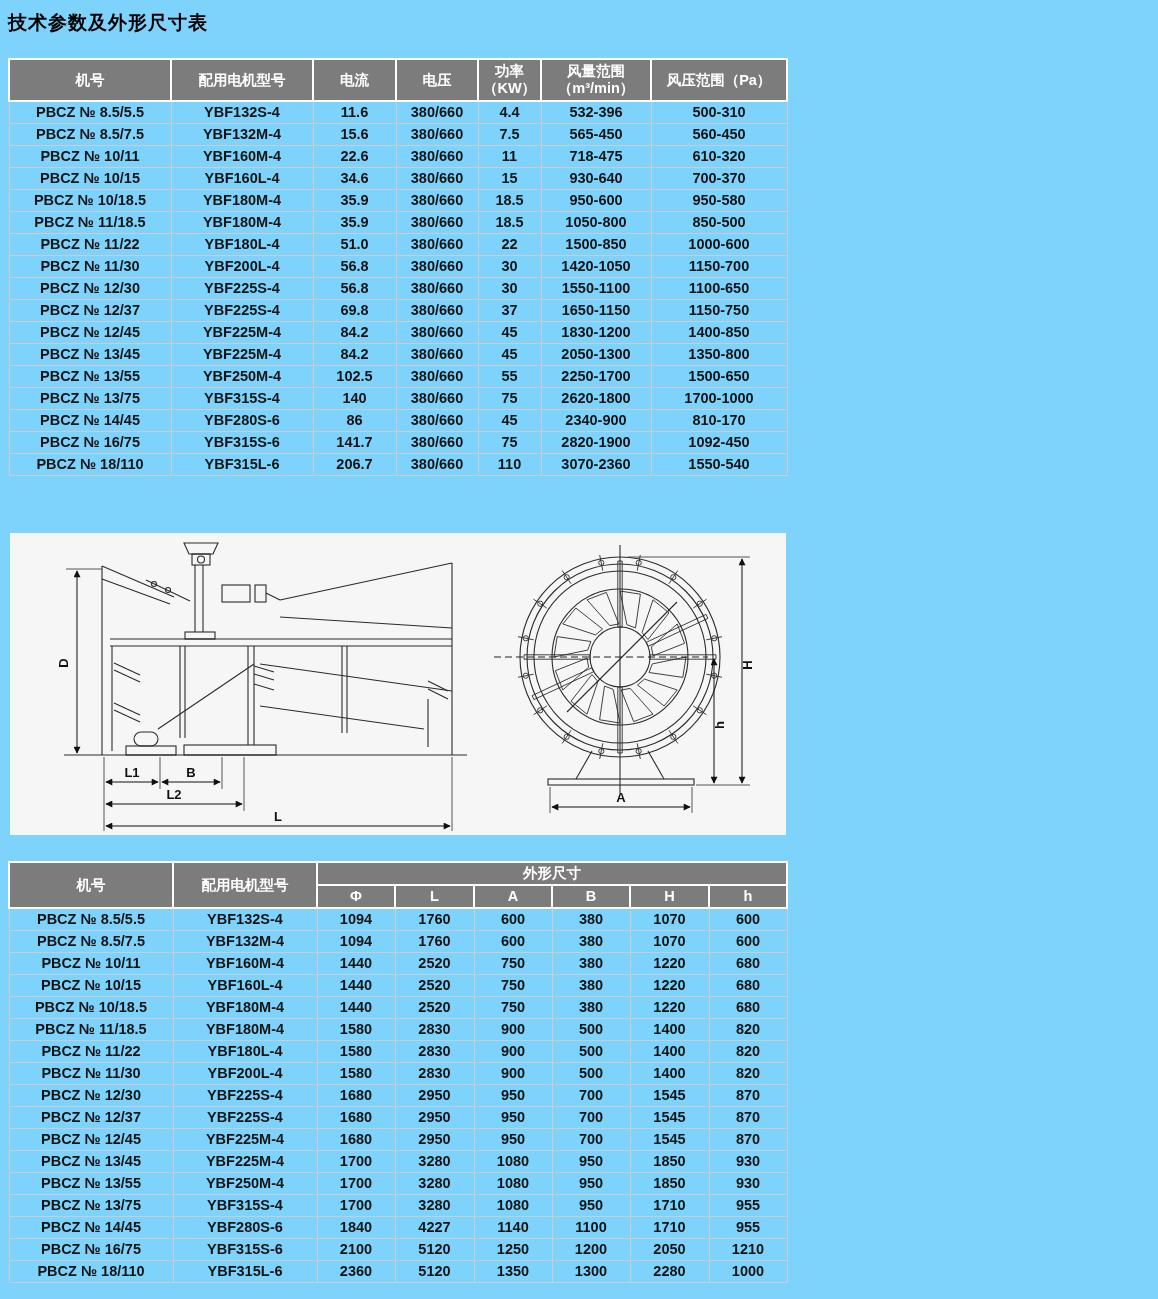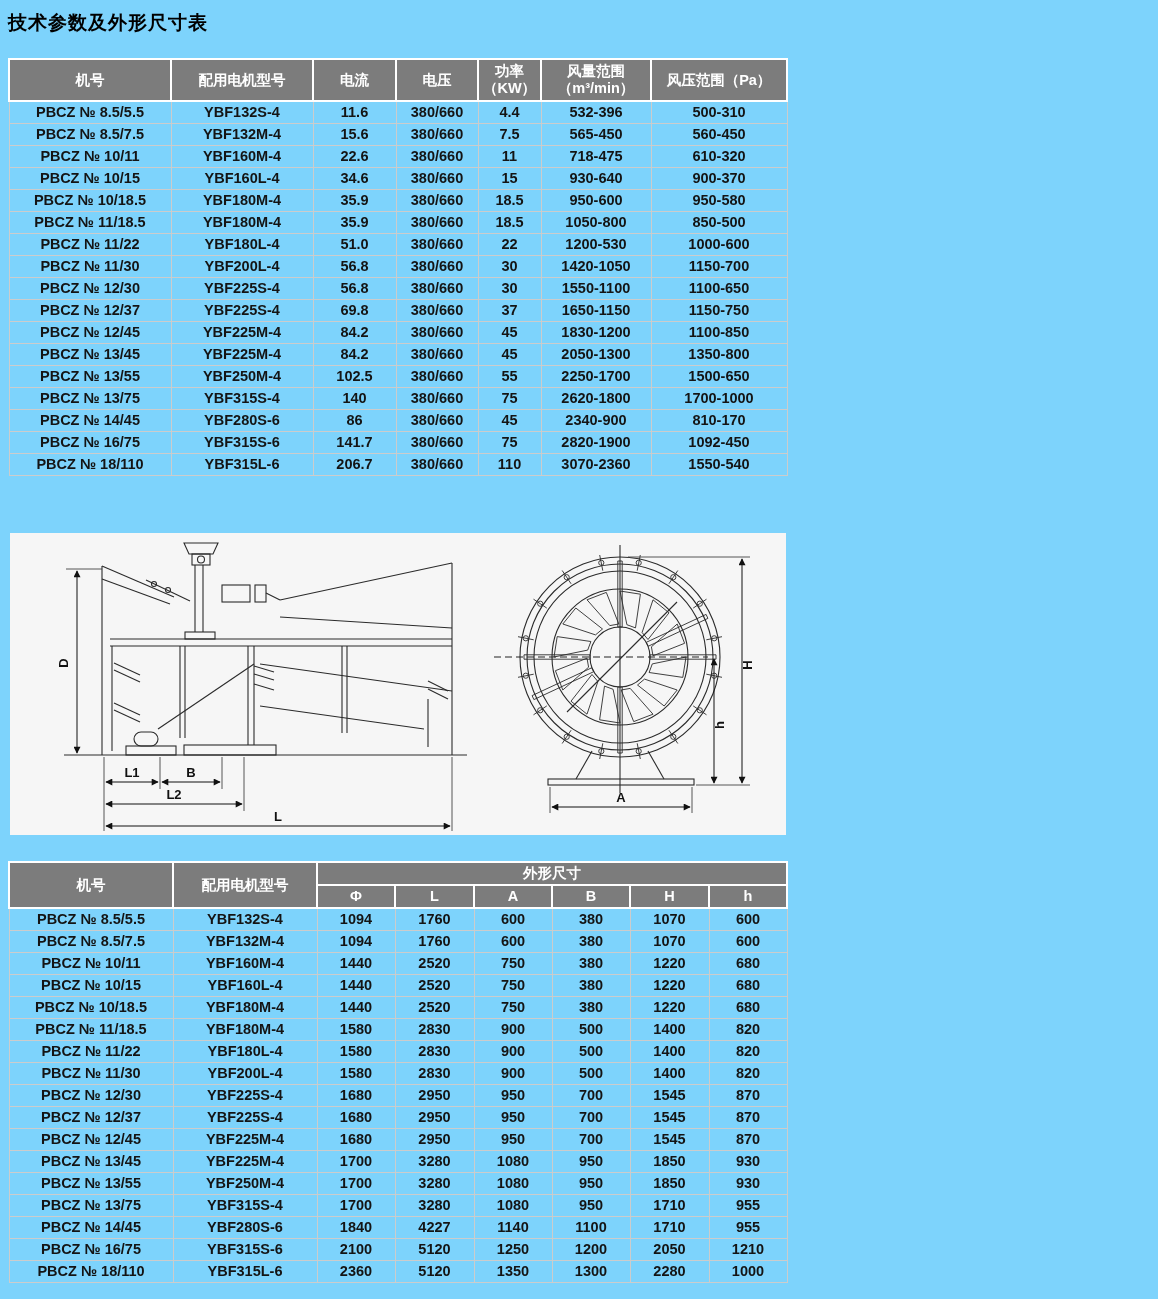--- a/index.html
+++ b/index.html
@@ -90,21 +90,21 @@
           <td>718-475</td>
           <td>610-320</td>
         </tr>
         <tr>
           <td>PBCZ № 10/15</td>
           <td>YBF160L-4</td>
           <td>34.6</td>
           <td>380/660</td>
           <td>15</td>
           <td>930-640</td>
-          <td>900-370</td>
+          <td>700-370</td>
         </tr>
         <tr>
           <td>PBCZ № 10/18.5</td>
           <td>YBF180M-4</td>
           <td>35.9</td>
           <td>380/660</td>
           <td>18.5</td>
           <td>950-600</td>
           <td>950-580</td>
         </tr>
@@ -116,21 +116,21 @@
           <td>18.5</td>
           <td>1050-800</td>
           <td>850-500</td>
         </tr>
         <tr>
           <td>PBCZ № 11/22</td>
           <td>YBF180L-4</td>
           <td>51.0</td>
           <td>380/660</td>
           <td>22</td>
-          <td>1200-530</td>
+          <td>1500-850</td>
           <td>1000-600</td>
         </tr>
         <tr>
           <td>PBCZ № 11/30</td>
           <td>YBF200L-4</td>
           <td>56.8</td>
           <td>380/660</td>
           <td>30</td>
           <td>1420-1050</td>
           <td>1150-700</td>
@@ -153,21 +153,21 @@
           <td>1650-1150</td>
           <td>1150-750</td>
         </tr>
         <tr>
           <td>PBCZ № 12/45</td>
           <td>YBF225M-4</td>
           <td>84.2</td>
           <td>380/660</td>
           <td>45</td>
           <td>1830-1200</td>
-          <td>1100-850</td>
+          <td>1400-850</td>
         </tr>
         <tr>
           <td>PBCZ № 13/45</td>
           <td>YBF225M-4</td>
           <td>84.2</td>
           <td>380/660</td>
           <td>45</td>
           <td>2050-1300</td>
           <td>1350-800</td>
         </tr>

